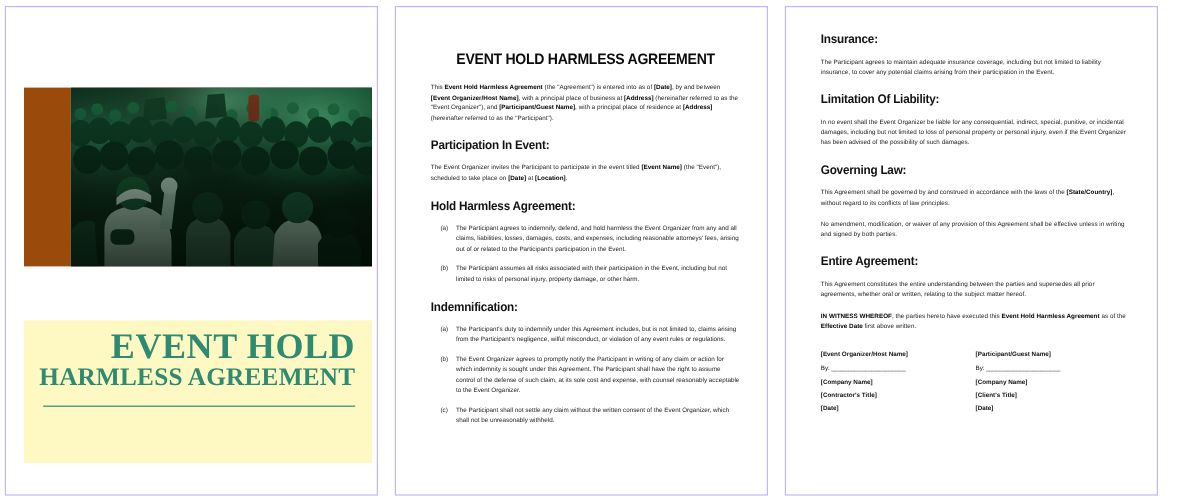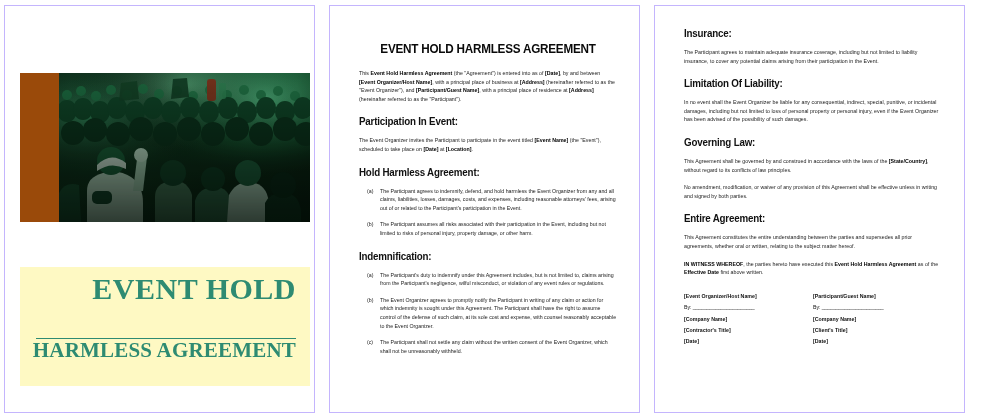--- a/index.html
+++ b/index.html
@@ -81,21 +81,20 @@
     position: absolute;
     right: 14px;
     top: 36px;
     font-family: "Liberation Serif", serif;
     font-weight: bold;
     font-size: 21px;
     line-height: 23px;
     letter-spacing: 0.2px;
     color: #2E8B72;
     white-space: nowrap;
-    margin-top: 36px;
   }
   .cover-rule {
     position: absolute;
     left: 16px;
     right: 14px;
     top: 71px;
     height: 1px;
     background: #2E8B72;
   }
 

